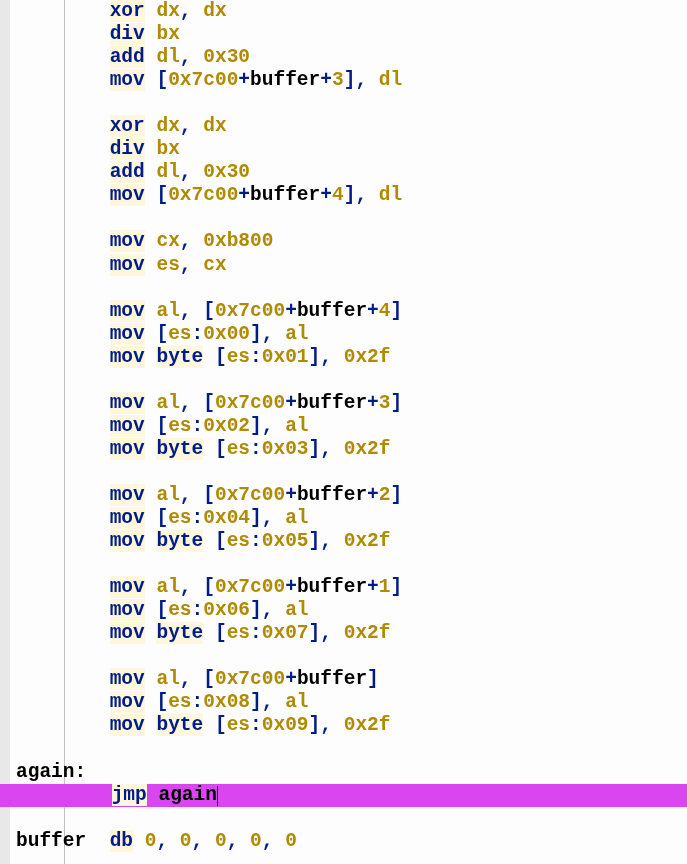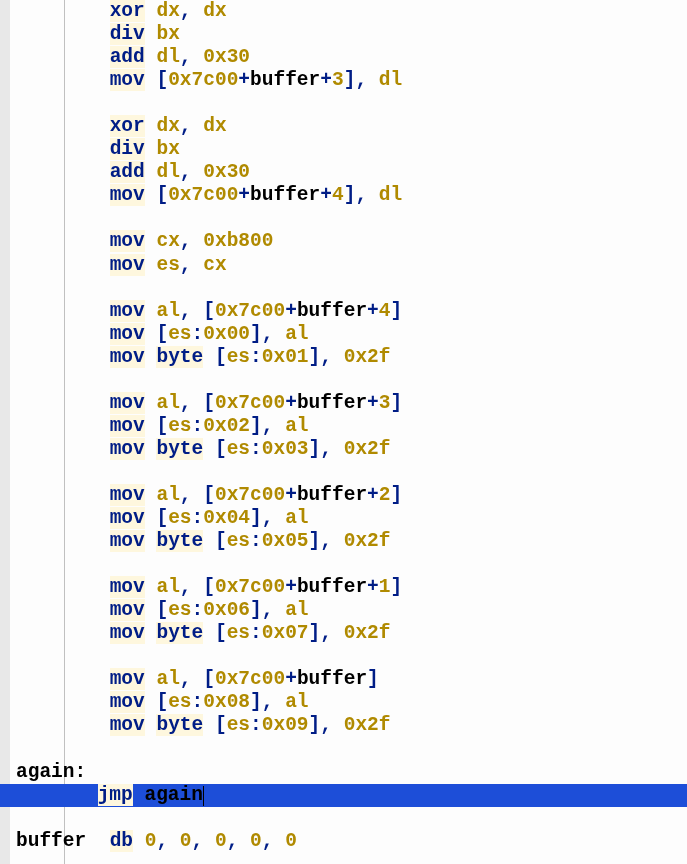--- a/index.html
+++ b/index.html
@@ -26,23 +26,23 @@
     background: #c0c0c0;
   }
   .code {
     position: absolute;
     left: 16px;
     top: 0;
     line-height: 23.05px;
   }
   .line { height: 23.05px; }
   .line.current {
-    background: #1d4ed8;
+    background: #d946ef;
     margin-left: -16px;
-    padding-left: 4px;
+    padding-left: 18px;
     width: 687px;
   }
   .cursor {
     display: inline-block;
     width: 1px;
     height: 20px;
     background: #000;
     vertical-align: text-top;
     position: relative;
     top: 2px;

